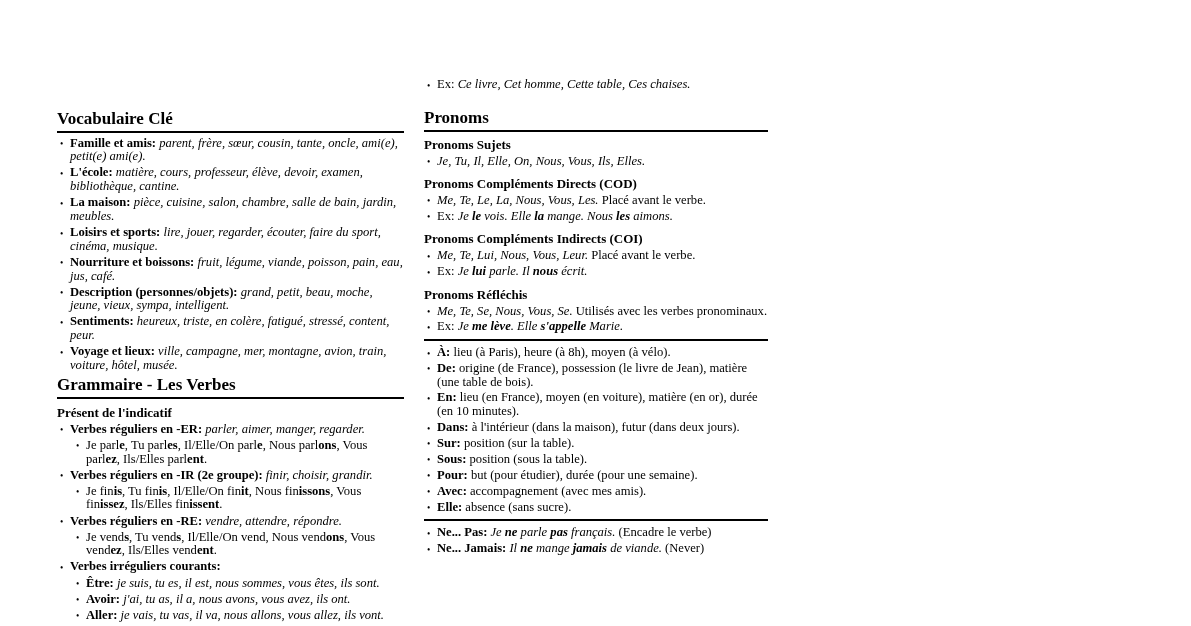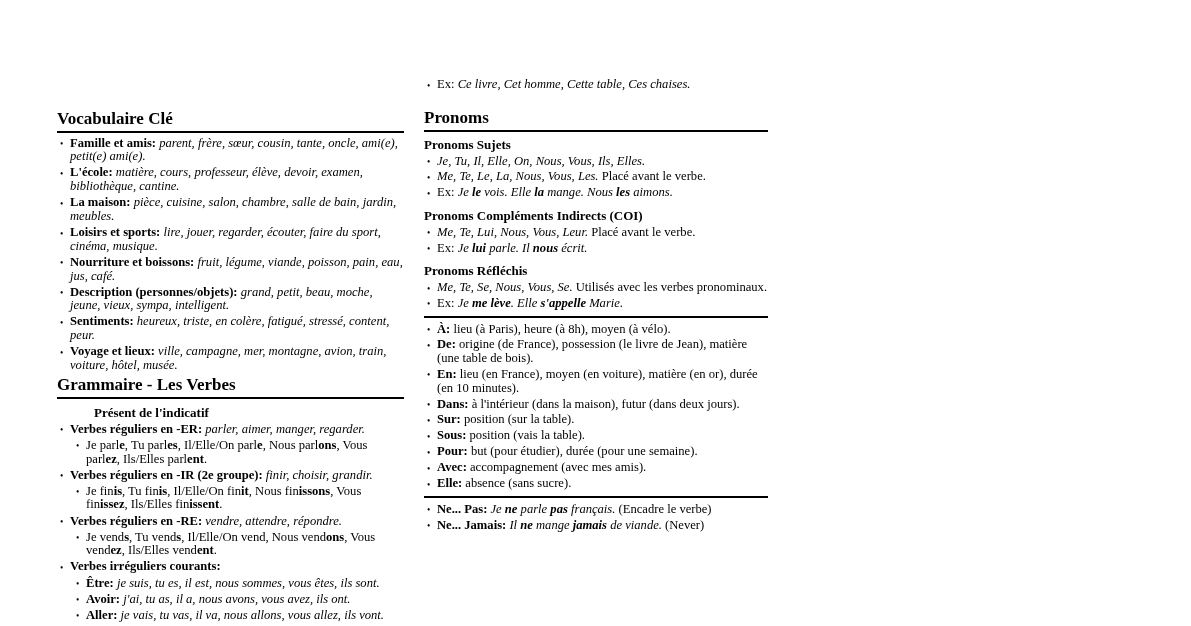--- a/index.html
+++ b/index.html
@@ -15,21 +15,21 @@
   .h2 { font-size:17px; line-height:19px; font-weight:bold; }
   .col-left  .h2 { margin-top:0; }
   .col-right .h2 { margin-top:14px; }
   .col > .h2:first-child { margin-top:18px; }
 
   .rule { height:1.7px; background:#000; margin-top:3px; }
   .col-left  .rule { margin-bottom:4px; }
   .col-right .rule { margin-bottom:5px; }
 
   .h3 { font-size:13px; line-height:15px; font-weight:bold; margin:0 0 3px 0; }
-  .col-left .rule + .h3 { margin-top:2px;margin-left:37px; }
+  .col-left .rule + .h3 { margin-top:2px; }
   .item + .h3 { margin-top:5.5px; }
 
   .item {
     position:relative; font-size:12.6px; line-height:13.7px;
     padding-left:13px;
   }
   .col-left  .item { margin-bottom:2.4px; }
   .col-right .item { margin-bottom:2.2px; }
   .item.l2 { margin-left:16px; }
 
@@ -69,35 +69,36 @@
       <div class="item l2"><span class="marker">•</span><span class="seg-b">Avoir:</span><span class="seg-i"> j'ai, tu as, il a, nous avons, vous avez, ils ont.</span></div>
       <div class="item l2"><span class="marker">•</span><span class="seg-b">Aller:</span><span class="seg-i"> je vais, tu vas, il va, nous allons, vous allez, ils vont.</span></div>
       <div class="item l2"><span class="marker">•</span><span class="seg-b">Faire:</span><span class="seg-i"> je fais, tu fais, il fait, nous faisons, vous faites, ils font.</span></div>
     </div>
   <div class="col col-right" id="col-1">
       <div class="item"><span class="marker">•</span><span>Ex: </span><span class="seg-i">Ce livre, Cet homme, Cette table, Ces chaises.</span></div>
       <div class="h2">Pronoms</div>
       <div class="rule"></div>
       <div class="h3">Pronoms Sujets</div>
       <div class="item"><span class="marker">•</span><span class="seg-i">Je, Tu, Il, Elle, On, Nous, Vous, Ils, Elles.</span></div>
+      <div class="h3">Pronoms Compléments Directs (COD)</div>
       <div class="item"><span class="marker">•</span><span class="seg-i">Me, Te, Le, La, Nous, Vous, Les.</span><span> Placé avant le verbe.</span></div>
       <div class="item"><span class="marker">•</span><span>Ex: </span><span class="seg-i">Je </span><span class="seg-bi">le</span><span class="seg-i"> vois. Elle </span><span class="seg-bi">la</span><span class="seg-i"> mange. Nous </span><span class="seg-bi">les</span><span class="seg-i"> aimons.</span></div>
       <div class="h3">Pronoms Compléments Indirects (COI)</div>
       <div class="item"><span class="marker">•</span><span class="seg-i">Me, Te, Lui, Nous, Vous, Leur.</span><span> Placé avant le verbe.</span></div>
       <div class="item"><span class="marker">•</span><span>Ex: </span><span class="seg-i">Je </span><span class="seg-bi">lui</span><span class="seg-i"> parle. Il </span><span class="seg-bi">nous</span><span class="seg-i"> écrit.</span></div>
       <div class="h3">Pronoms Réfléchis</div>
       <div class="item"><span class="marker">•</span><span class="seg-i">Me, Te, Se, Nous, Vous, Se.</span><span> Utilisés avec les verbes pronominaux.</span></div>
       <div class="item"><span class="marker">•</span><span>Ex: </span><span class="seg-i">Je </span><span class="seg-bi">me lève</span><span class="seg-i">. Elle </span><span class="seg-bi">s'appelle</span><span class="seg-i"> Marie.</span></div>
       <div class="rule"></div>
       <div class="item"><span class="marker">•</span><span class="seg-b">À:</span><span> lieu (à Paris), heure (à 8h), moyen (à vélo).</span></div>
       <div class="item"><span class="marker">•</span><span class="seg-b">De:</span><span> origine (de France), possession (le livre de Jean), matière (une table de bois).</span></div>
       <div class="item"><span class="marker">•</span><span class="seg-b">En:</span><span> lieu (en France), moyen (en voiture), matière (en or), durée (en 10 minutes).</span></div>
       <div class="item"><span class="marker">•</span><span class="seg-b">Dans:</span><span> à l'intérieur (dans la maison), futur (dans deux jours).</span></div>
       <div class="item"><span class="marker">•</span><span class="seg-b">Sur:</span><span> position (sur la table).</span></div>
-      <div class="item"><span class="marker">•</span><span class="seg-b">Sous:</span><span> position (vais la table).</span></div>
+      <div class="item"><span class="marker">•</span><span class="seg-b">Sous:</span><span> position (sous la table).</span></div>
       <div class="item"><span class="marker">•</span><span class="seg-b">Pour:</span><span> but (pour étudier), durée (pour une semaine).</span></div>
       <div class="item"><span class="marker">•</span><span class="seg-b">Avec:</span><span> accompagnement (avec mes amis).</span></div>
       <div class="item"><span class="marker">•</span><span class="seg-b">Elle:</span><span> absence (sans sucre).</span></div>
       <div class="rule"></div>
       <div class="item"><span class="marker">•</span><span class="seg-b">Ne... Pas:</span><span class="seg-i"> Je </span><span class="seg-bi">ne</span><span class="seg-i"> parle </span><span class="seg-bi">pas</span><span class="seg-i"> français.</span><span> (Encadre le verbe)</span></div>
       <div class="item"><span class="marker">•</span><span class="seg-b">Ne... Jamais:</span><span class="seg-i"> Il </span><span class="seg-bi">ne</span><span class="seg-i"> mange </span><span class="seg-bi">jamais</span><span class="seg-i"> de viande.</span><span> (Never)</span></div>
     </div>
 </div>
 
 </body></html>

